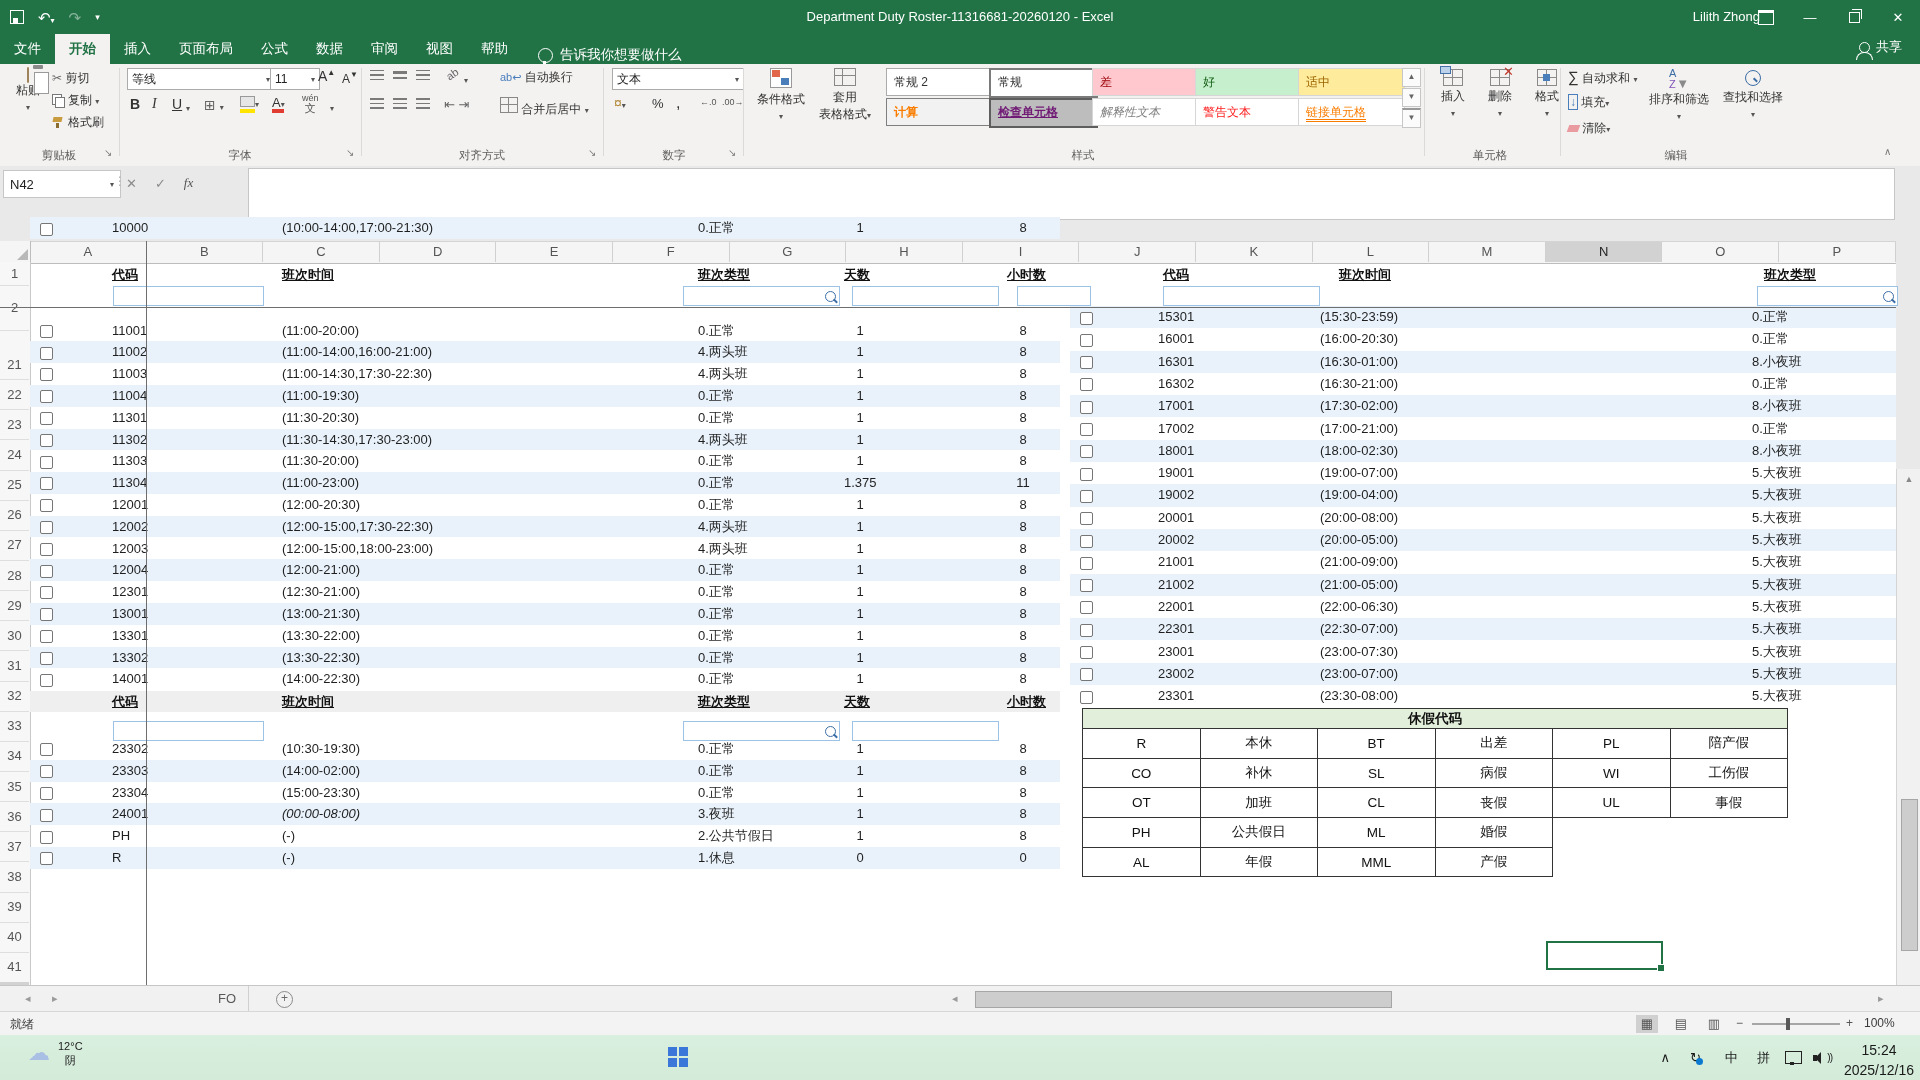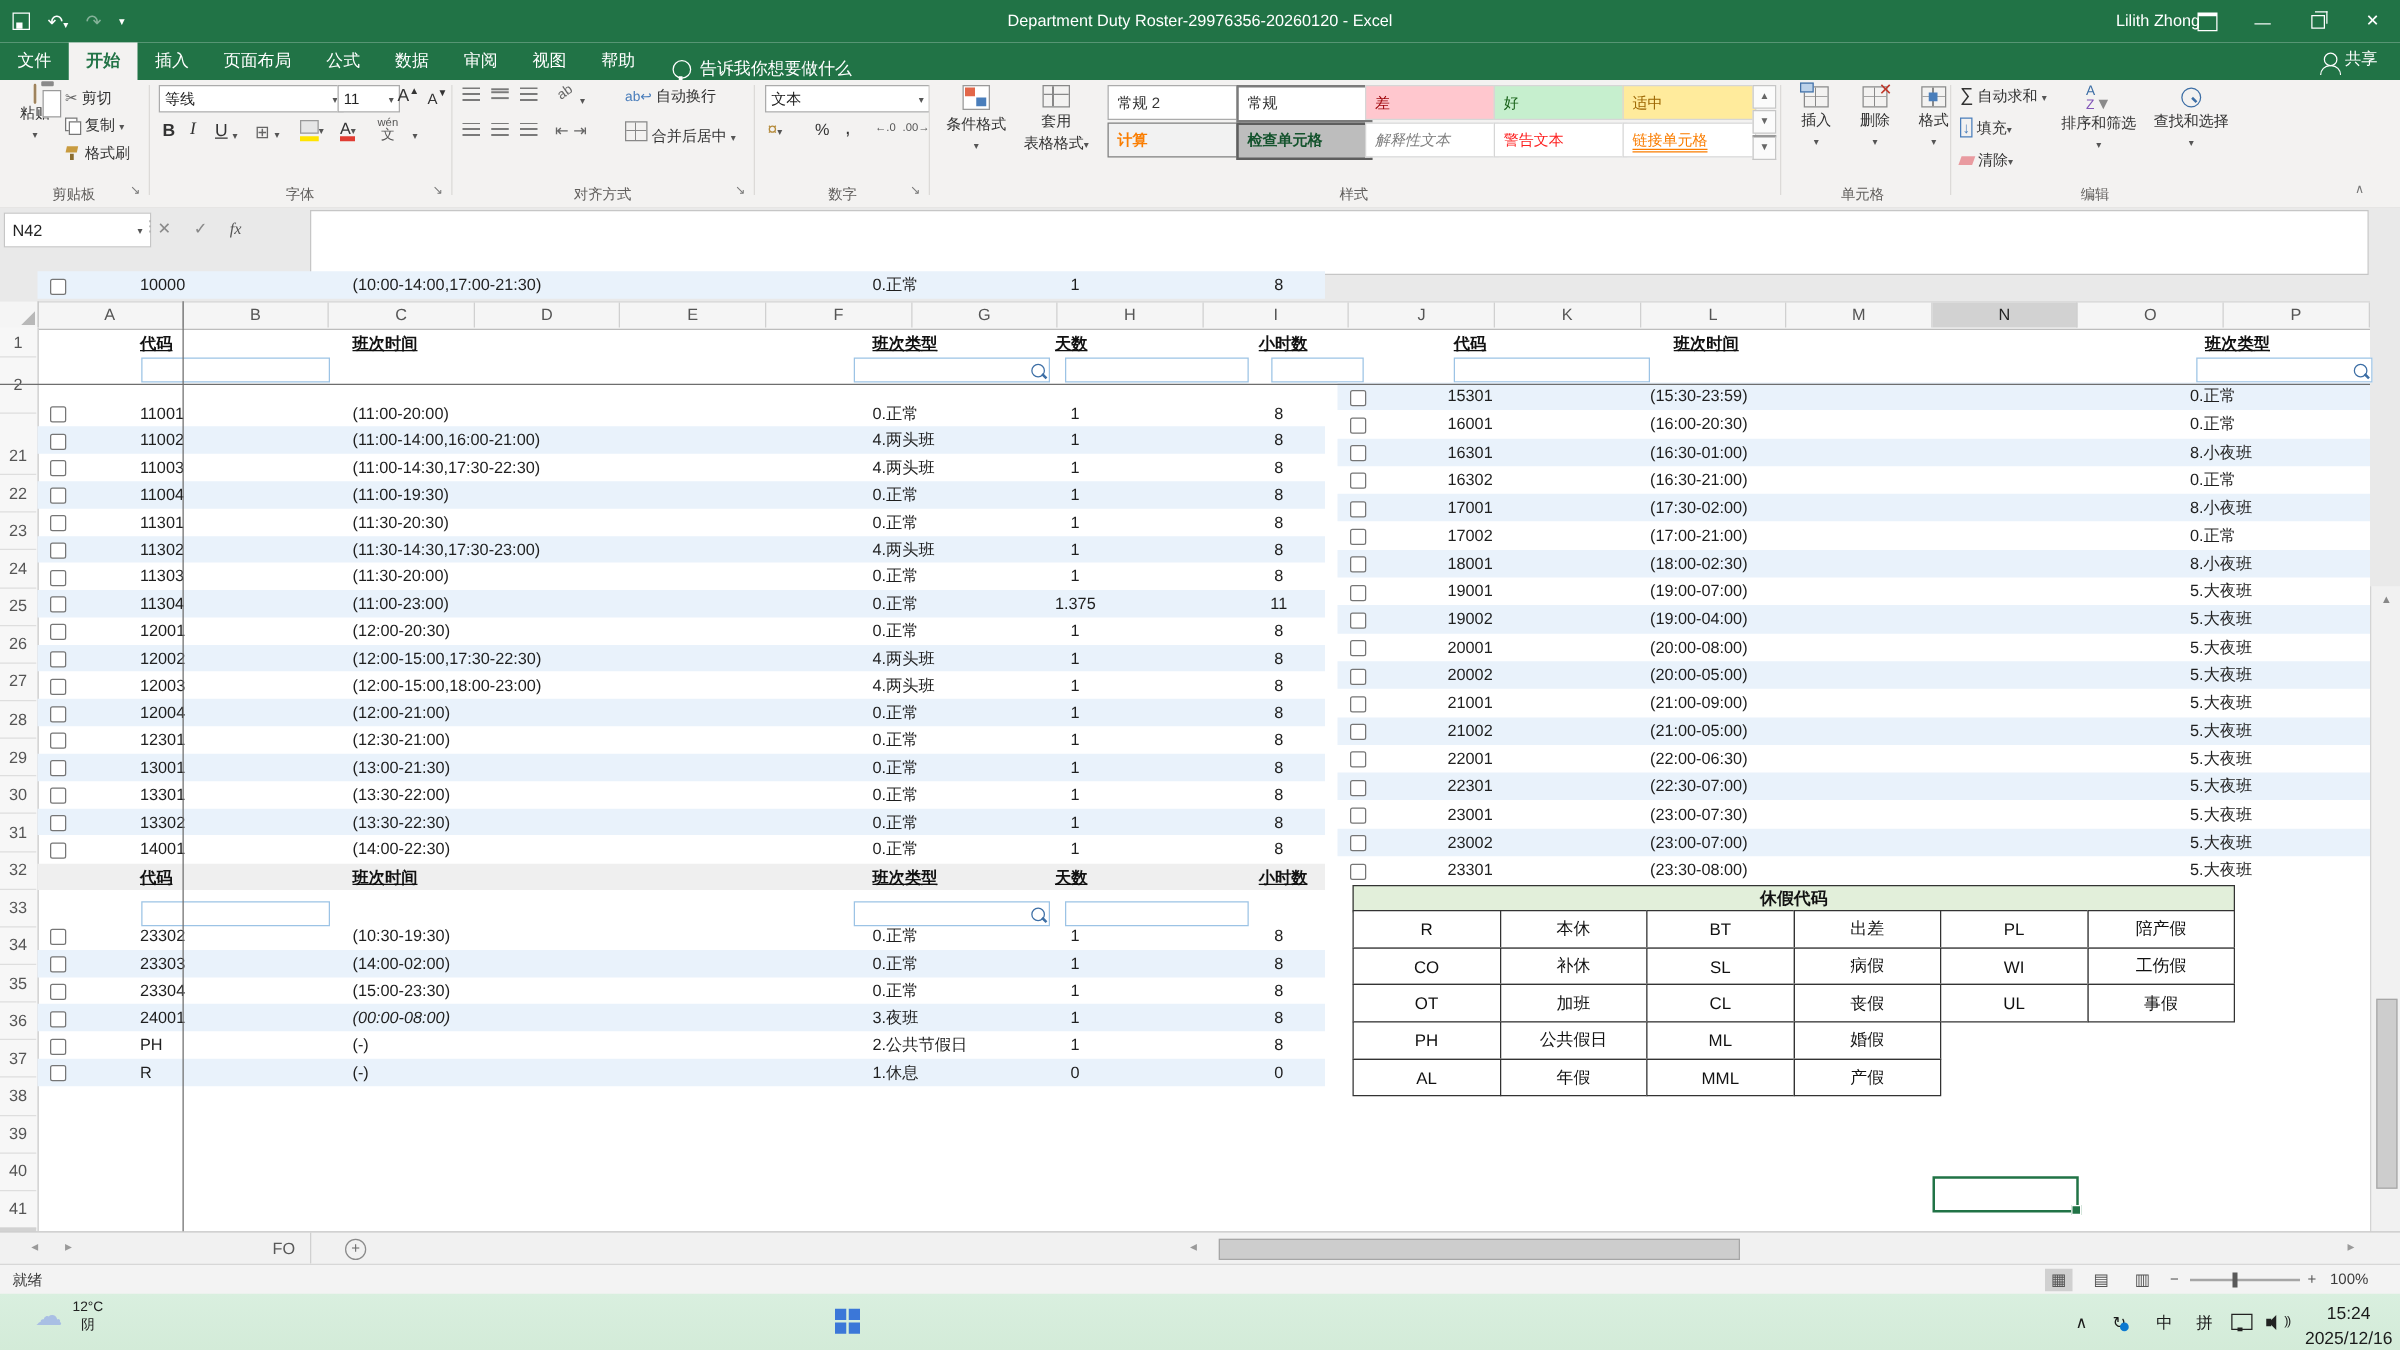--- a/index.html
+++ b/index.html
@@ -50,21 +50,21 @@
   .lines3{display:inline-block;width:14px;height:11px;background:repeating-linear-gradient(#7a7a7a 0 1.5px,transparent 1.5px 4.5px);}
   .gridic{display:inline-block;width:16px;height:14px;border:1px solid #888;
     background:linear-gradient(#888 1px,transparent 1px) 0 6px/100% 100% no-repeat,linear-gradient(90deg,transparent 7px,#888 7px,#888 8px,transparent 8px);}
   .chip{position:absolute;width:98px;height:26px;line-height:26px;padding-left:7px;font-size:12px;background:#fff;border:1px solid #d6d6d6;white-space:nowrap;overflow:hidden;}
   .chip.c-n2{border-color:#ababab;}
   .chip.c-norm{border:2px solid #7b7b7b;line-height:24px;}
   .chip.c-bad{background:#ffc7ce;color:#9c0006;}
   .chip.c-good{background:#c6efce;color:#176117;}
   .chip.c-neut{background:#ffeb9c;color:#9c6500;}
   .chip.c-calc{background:#f2f2f2;border:1px solid #7f7f7f;color:#fa7d00;font-weight:bold;}
-  .chip.c-check{background:#bdbdbd;border:2px solid #5e5e5e;line-height:24px;color:#14532d;font-weight:bold;}
+  .chip.c-check{background:#bdbdbd;border:2px solid #5e5e5e;line-height:24px;color:#701a75;font-weight:bold;text-decoration:underline;}
   .chip.c-expl{color:#7f7f7f;font-style:italic;}
   .chip.c-warn{color:#fd2020;}
   .chip.c-link{color:#fa7d00;}
   .chip.c-link span{border-bottom:3px double #fa7d00;}
   .galarr{position:absolute;left:1402px;width:17px;height:17px;border:1px solid #c6c6c6;background:#fbfbfb;color:#666;font-size:8px;text-align:center;line-height:16px;}
   .cellbtn-ic{display:block;margin:0 auto 2px;width:18px;height:15px;border:1px solid #8a8a8a;position:relative;
     background:linear-gradient(#8a8a8a 1px,transparent 1px) 0 7px/100% 100% no-repeat,linear-gradient(90deg,transparent 8px,#8a8a8a 8px,#8a8a8a 9px,transparent 9px);}
   .ins-mark{position:absolute;left:-4px;top:-4px;width:9px;height:6px;background:#bcd2ea;border:1px solid #4472a8;}
   .del-mark{position:absolute;right:-5px;top:-3px;color:#c0392b;font-size:13px;font-weight:bold;line-height:10px;}
   .fmt-mark{position:absolute;left:5px;top:4px;width:7px;height:7px;background:#4a7ebb;}
@@ -145,21 +145,21 @@
 
   <div id="titlebar" class="abs">
     <div id="qat" class="abs">
       <span class="qat-ic" style="width:12px;height:12px;border:1.5px solid #fff;display:inline-block;position:relative;">
           <span style="position:absolute;left:2px;bottom:0;width:5px;height:5px;background:#fff;"></span>
         </span>
       <span class="qat-ic">↶<span class="arr" style="color:#fff;">▾</span></span>
       <span class="qat-ic dim">↷</span>
       <span class="qat-ic" style="font-size:9px;">▾</span>
     </div>
-    <div id="win-title" class="abs">Department Duty Roster-29976356-20260120  -  Excel</div>
+    <div id="win-title" class="abs">Department Duty Roster-11316681-20260120  -  Excel</div>
     <div id="user-name" class="abs">Lilith Zhong</div>
     <div class="winbtn abs" style="right:132px;">
         <span class="rd-icon"></span>
       </div>
     <div class="winbtn abs" style="right:88px;">—</div>
     <div class="winbtn abs" style="right:44px;">
         <span class="restore-ic"></span>
       </div>
     <div class="winbtn abs" style="right:0;">✕</div>
   </div>

